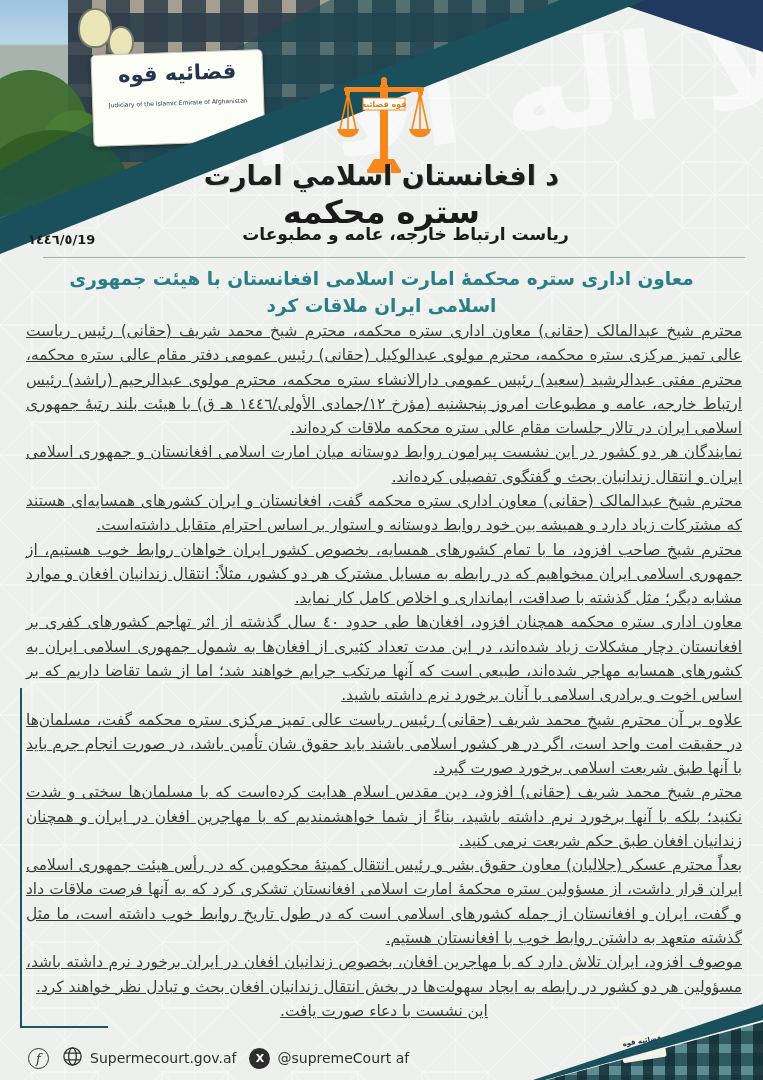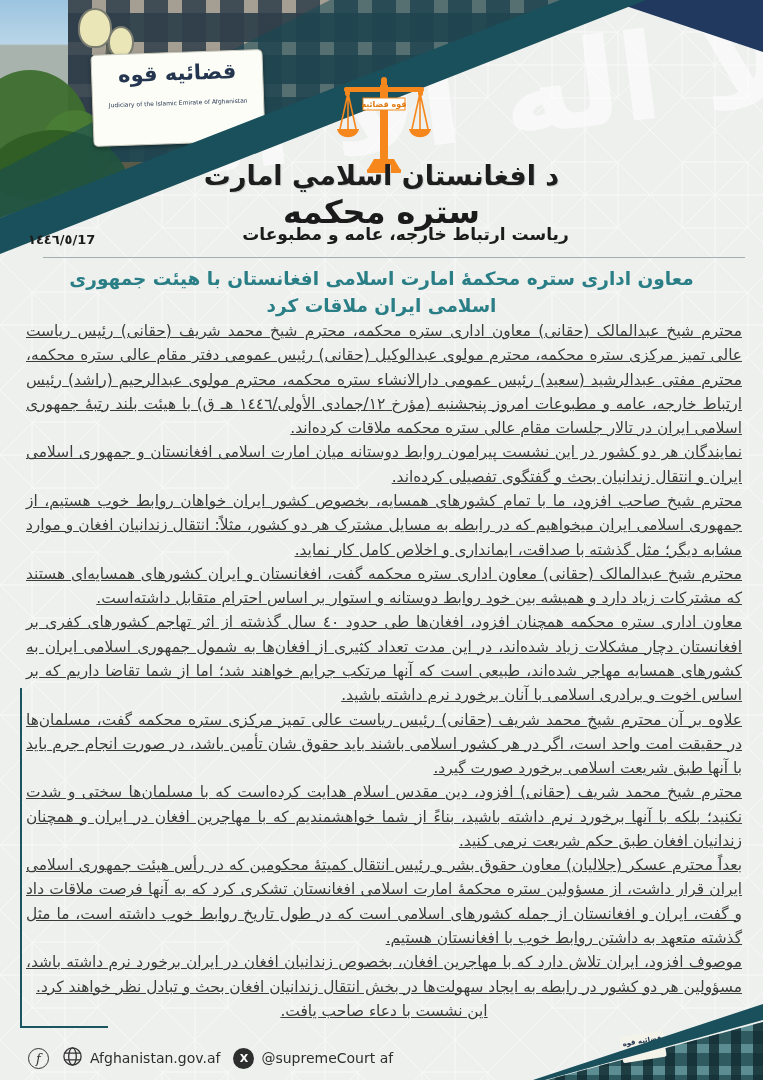--- a/index.html
+++ b/index.html
@@ -193,57 +193,57 @@
         <path d="M84 16 L76 52 M84 16 L92 52 M84 16 L84 52"></path>
       </g>
       <rect x="27" y="21" width="42" height="12" fill="#ffffff" stroke="#f5871c" stroke-width="1"></rect>
       <text x="48" y="30" font-size="8" fill="#e07b12" text-anchor="middle" font-weight="bold">قوه قضائیه</text>
     </svg>
   </div>
 
   <div class="calligraphy">د افغانستان اسلامي امارت</div>
   <div class="org-name">ستره محکمه</div>
   <div class="department">ریاست ارتباط خارجه، عامه و مطبوعات</div>
-  <div class="doc-date">١٤٤٦/٥/17</div>
+  <div class="doc-date">١٤٤٦/٥/19</div>
   <div class="separator"></div>
 
   <h1 class="doc-title">معاون اداری ستره محکمهٔ امارت اسلامی افغانستان با هیئت جمهوری اسلامی ایران ملاقات کرد</h1>
 
   <div class="article">
     <p>محترم شیخ عبدالمالک (حقانی) معاون اداری ستره محکمه، محترم شیخ محمد شریف (حقانی) رئیس ریاست عالی تمیز مرکزی ستره محکمه، محترم مولوی عبدالوکیل (حقانی) رئیس عمومی دفتر مقام عالی ستره محکمه، محترم مفتی عبدالرشید (سعید) رئیس عمومی دارالانشاء ستره محکمه، محترم مولوی عبدالرحیم (راشد) رئیس ارتباط خارجه، عامه و مطبوعات امروز پنجشنبه (مؤرخ ١٢/جمادی الأولی/١٤٤٦ هـ ق) با هیئت بلند رتبهٔ جمهوری اسلامی ایران در تالار جلسات مقام عالی ستره محکمه ملاقات کرده‌اند.</p>
     <p>نمایندگان هر دو کشور در این نشست پیرامون روابط دوستانه میان امارت اسلامی افغانستان و جمهوری اسلامی ایران و انتقال زندانیان بحث و گفتگوی تفصیلی کرده‌اند.</p>
+    <p>محترم شیخ عبدالمالک (حقانی) معاون اداری ستره محکمه گفت، افغانستان و ایران کشورهای همسایه‌ای هستند که مشترکات زیاد دارد و همیشه بین خود روابط دوستانه و استوار بر اساس احترام متقابل داشته‌است.</p>
     <p>محترم شیخ صاحب افزود، ما با تمام کشورهای همسایه، بخصوص کشور ایران خواهان روابط خوب هستیم، از جمهوری اسلامی ایران میخواهیم که در رابطه به مسایل مشترک هر دو کشور، مثلاً: انتقال زندانیان افغان و موارد مشابه دیگر؛ مثل گذشته با صداقت، ایمانداری و اخلاص کامل کار نماید.</p>
-    <p>محترم شیخ عبدالمالک (حقانی) معاون اداری ستره محکمه گفت، افغانستان و ایران کشورهای همسایه‌ای هستند که مشترکات زیاد دارد و همیشه بین خود روابط دوستانه و استوار بر اساس احترام متقابل داشته‌است.</p>
     <p>معاون اداری ستره محکمه همچنان افزود، افغان‌ها طی حدود ٤٠ سال گذشته از اثر تهاجم کشورهای کفری بر افغانستان دچار مشکلات زیاد شده‌اند، در این مدت تعداد کثیری از افغان‌ها به شمول جمهوری اسلامی ایران به کشورهای همسایه مهاجر شده‌اند، طبیعی است که آنها مرتکب جرایم خواهند شد؛ اما از شما تقاضا داریم که بر اساس اخوت و برادری اسلامی با آنان برخورد نرم داشته باشید.</p>
     <p>علاوه بر آن محترم شیخ محمد شریف (حقانی) رئیس ریاست عالی تمیز مرکزی ستره محکمه گفت، مسلمان‌ها در حقیقت امت واحد است، اگر در هر کشور اسلامی باشند باید حقوق شان تأمین باشد، در صورت انجام جرم باید با آنها طبق شریعت اسلامی برخورد صورت گیرد.</p>
     <p>محترم شیخ محمد شریف (حقانی) افزود، دین مقدس اسلام هدایت کرده‌است که با مسلمان‌ها سختی و شدت نکنید؛ بلکه با آنها برخورد نرم داشته باشید، بناءً از شما خواهشمندیم که با مهاجرین افغان در ایران و همچنان زندانیان افغان طبق حکم شریعت نرمی کنید.</p>
     <p>بعداً محترم عسکر (جلالیان) معاون حقوق بشر و رئیس انتقال کمیتهٔ محکومین که در رأس هیئت جمهوری اسلامی ایران قرار داشت، از مسؤولین ستره محکمهٔ امارت اسلامی افغانستان تشکری کرد که به آنها فرصت ملاقات داد و گفت، ایران و افغانستان از جمله کشورهای اسلامی است که در طول تاریخ روابط خوب داشته است، ما مثل گذشته متعهد به داشتن روابط خوب با افغانستان هستیم.</p>
     <p>موصوف افزود، ایران تلاش دارد که با مهاجرین افغان، بخصوص زندانیان افغان در ایران برخورد نرم داشته باشد، مسؤولین هر دو کشور در رابطه به ایجاد سهولت‌ها در بخش انتقال زندانیان افغان بحث و تبادل نظر خواهند کرد.</p>
-    <p class="center">این نشست با دعاء صاحب یافت.</p>
+    <p class="center">این نشست با دعاء صورت یافت.</p>
   </div>
 
   <div class="corner-bracket"></div>
 
   <div class="footer">
     <div class="f-item">
       <span class="icon-circle">
         <span class="fglyph">f</span>
       </span>
     </div>
     <div class="f-item">
       <span>
         <svg width="21" height="21" viewBox="0 0 22 22" xmlns="http://www.w3.org/2000/svg">
           <g stroke="#333" stroke-width="1.4" fill="none">
             <circle cx="11" cy="11" r="9"></circle>
             <ellipse cx="11" cy="11" rx="4" ry="9"></ellipse>
             <path d="M2.5 7.5 H19.5 M2.5 14.5 H19.5"></path>
           </g>
         </svg>
       </span>
-      <span>Afghanistan.gov.af</span>
+      <span>Supermecourt.gov.af</span>
     </div>
     <div class="f-item">
       <span class="icon-dark">
         <span class="xglyph">X</span>
       </span>
       <span>@supremeCourt af</span>
     </div>
   </div>
 
   <div class="photo-br">

